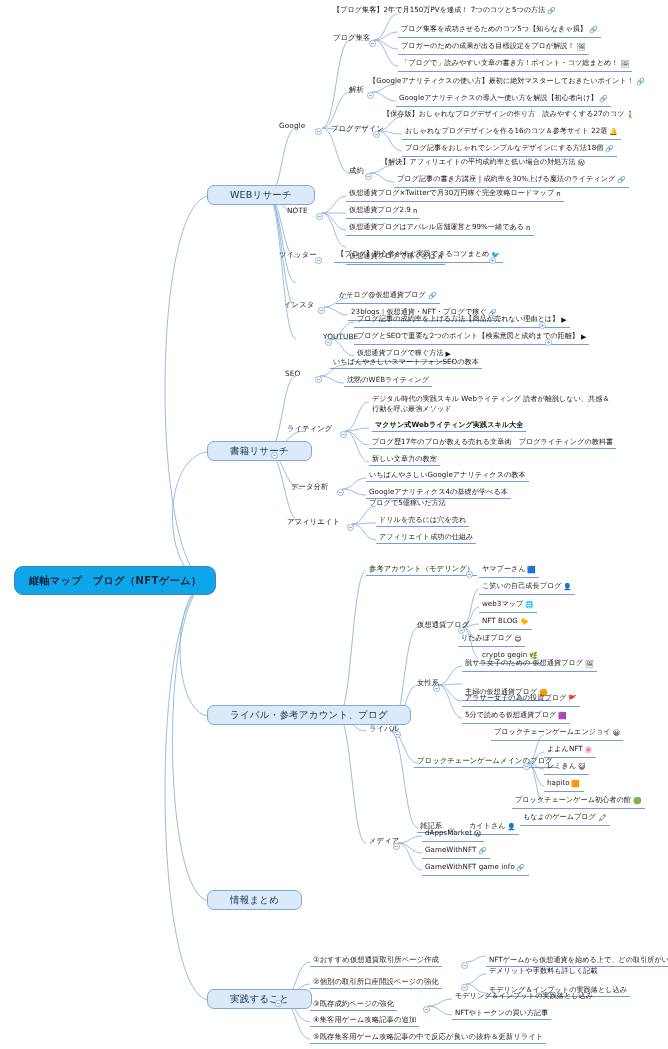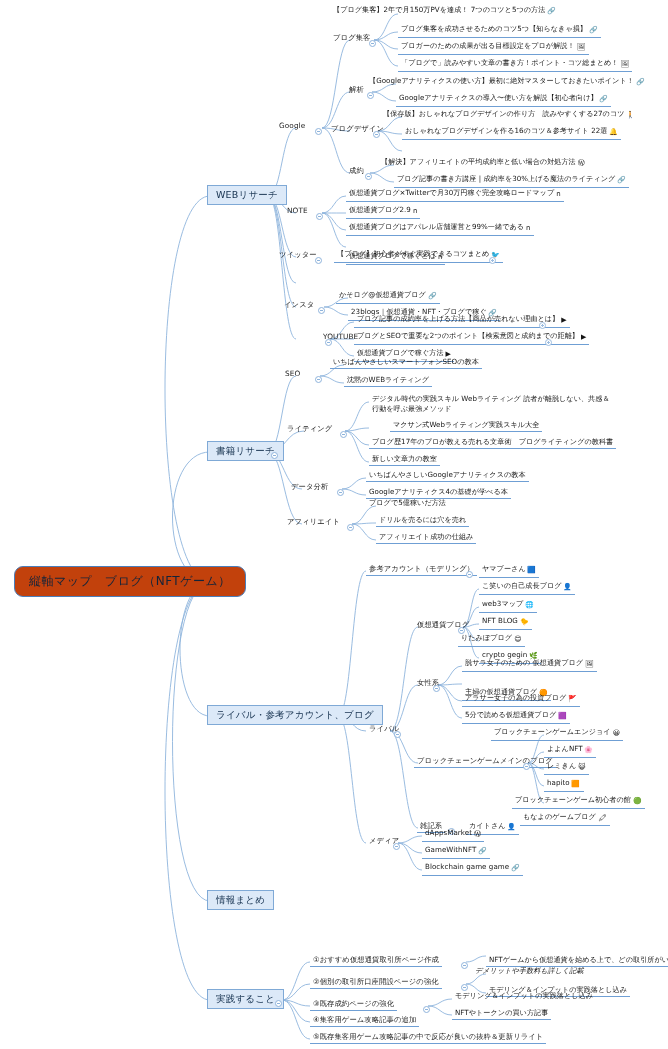--- a/index.html
+++ b/index.html
@@ -9,36 +9,36 @@
     width:668px;height:1049px;position:relative;overflow:hidden;
     color:#1a1a1a;
   }
   #canvas{position:relative;width:668px;height:1049px;}
   svg#links{position:absolute;left:0;top:0;width:668px;height:1049px;pointer-events:none;}
 
   
   .node{position:absolute;white-space:nowrap;line-height:1.1;}
 
   .root{
-    background:#c2410c;
+    background:#0ea5e9;
     border:1.6px solid #4a7ebb;
     border-radius:9px;
     color:#12243b;
-    font-size:12px;
-    font-weight:normal;
+    font-size:10px;
+    font-weight:bold;
     padding:8px 14px;
     letter-spacing:.5px;
   }
   .lvl1{
     background:#dce9f8;
     border:1px solid #7fa9d6;
-    border-radius:0;
+    border-radius:7px;
     color:#15314f;
     font-size:9.5px;
-    padding:4px 8px;
+    padding:4px 22px;
     letter-spacing:.2px;
   }
   .lvl2{
     font-size:7.3px;
     color:#1b1b1b;
     padding:1px 3px 2px 3px;
     letter-spacing:.1px;
   }
   .leaf{
     font-size:7.1px;
@@ -198,20 +198,21 @@
 
   <div class="node lvl2" style="left:346px;top:85px;">解析</div>
   <span class="bullet" style="left:367px;top:92px;"></span>
   <div class="node leaf ul" style="left:396px;top:93px;"><span>Googleアナリティクスの導入〜使い方を解説【初心者向け】</span><span class="ico">🔗</span></div>
   <div class="node leaf" style="left:366px;top:76px;"><span>【Googleアナリティクスの使い方】最初に絶対マスターしておきたいポイント！</span><span class="ico">🔗</span></div>
 
   <div class="node lvl2" style="left:328px;top:124px;">ブログデザイン</div>
   <span class="bullet" style="left:373px;top:131px;"></span>
   <div class="node leaf" style="left:380px;top:109px;"><span>【保存版】おしゃれなブログデザインの作り方　読みやすくする27のコツ</span><span class="ico">🚶</span></div>
   <div class="node leaf ul" style="left:402px;top:126px;"><span>おしゃれなブログデザインを作る16のコツ＆参考サイト 22選</span><span class="ico">🔔</span></div>
+  <div class="node leaf ul" style="left:402px;top:143px;"><span>ブログ記事をおしゃれでシンプルなデザインにする方法18個</span><span class="ico">🔗</span></div>
 
   <div class="node lvl2" style="left:346px;top:166px;">成約</div>
   <span class="bullet" style="left:365px;top:173px;"></span>
   <div class="node leaf" style="left:378px;top:157px;"><span>【解決】アフィリエイトの平均成約率と低い場合の対処方法</span><span class="ico">Ⓦ</span></div>
   <div class="node leaf ul" style="left:394px;top:174px;"><span>ブログ記事の書き方講座 | 成約率を30%上げる魔法のライティング</span><span class="ico">🔗</span></div>
 
   <div class="node lvl2" style="left:284px;top:206px;">NOTE</div>
   <span class="bullet" style="left:316px;top:213px;"></span>
   <div class="node leaf ul" style="left:346px;top:188px;"><span>仮想通貨ブログ×Twitterで月30万円稼ぐ完全攻略ロードマップ</span><span class="ico">n</span></div>
   <div class="node leaf ul" style="left:346px;top:205px;text-align:right;"><span>仮想通貨ブログ2.9</span><span class="ico">n</span></div>
@@ -240,21 +241,21 @@
   <span class="bullet" style="left:271px;top:452px;"></span>
 
   <div class="node lvl2" style="left:282px;top:369px;">SEO</div>
   <span class="bullet" style="left:315px;top:376px;"></span>
   <div class="node leaf ul" style="left:330px;top:357px;">いちばんやさしいスマートフォンSEOの教本</div>
   <div class="node leaf ul" style="left:344px;top:375px;">沈黙のWEBライティング</div>
 
   <div class="node lvl2" style="left:284px;top:424px;">ライティング</div>
   <span class="bullet" style="left:340px;top:431px;"></span>
   <div class="node leaf wrap" style="left:369px;top:393px;width:240px;">デジタル時代の実践スキル Webライティング 読者が離脱しない、共感＆行動を呼ぶ最強メソッド</div>
-  <div class="node leaf ul" style="left:390px;top:420px;">マクサン式Webライティング実践スキル大全</div>
+  <div class="node leaf ul" style="left:372px;top:420px;font-weight:bold;">マクサン式Webライティング実践スキル大全</div>
   <div class="node leaf ul" style="left:369px;top:437px;">ブログ歴17年のプロが教える売れる文章術　ブログライティングの教科書</div>
   <div class="node leaf ul" style="left:369px;top:454px;">新しい文章力の教室</div>
 
   <div class="node lvl2" style="left:288px;top:482px;">データ分析</div>
   <span class="bullet" style="left:337px;top:489px;"></span>
   <div class="node leaf ul" style="left:366px;top:470px;">いちばんやさしいGoogleアナリティクスの教本</div>
   <div class="node leaf ul" style="left:366px;top:487px;">Googleアナリティクス4の基礎が学べる本</div>
 
   <div class="node lvl2" style="left:284px;top:517px;">アフィリエイト</div>
   <span class="bullet" style="left:347px;top:524px;"></span>
@@ -296,34 +297,34 @@
   <div class="node leaf ul" style="left:520px;top:812px;"><span>もなよのゲームブログ</span><span class="ico">🖍</span></div>
 
   <div class="node lvl2 ul" style="left:417px;top:821px;">雑記系</div>
   <span class="bullet" style="left:448px;top:828px;"></span>
   <div class="node leaf ul" style="left:466px;top:821px;"><span>カイトさん</span><span class="ico">👤</span></div>
 
   <div class="node lvl2" style="left:366px;top:836px;">メディア</div>
   <span class="bullet" style="left:393px;top:843px;"></span>
   <div class="node leaf ul" style="left:422px;top:828px;"><span>dAppsMarket</span><span class="ico">Ⓦ</span></div>
   <div class="node leaf ul" style="left:422px;top:845px;"><span>GameWithNFT</span><span class="ico">🔗</span></div>
-  <div class="node leaf ul" style="left:422px;top:862px;"><span>Blockchain game game</span><span class="ico">🔗</span></div>
+  <div class="node leaf ul" style="left:422px;top:862px;"><span>GameWithNFT game info</span><span class="ico">🔗</span></div>
 
   <div class="node lvl1" style="left:207px;top:890px;">情報まとめ</div>
 
   <div class="node lvl1" style="left:207px;top:989px;">実践すること</div>
   <span class="bullet" style="left:275px;top:1000px;"></span>
 
   <div class="node lvl2 ul" style="left:310px;top:955px;">①おすすめ仮想通貨取引所ページ作成</div>
   <span class="bullet" style="left:461px;top:962px;"></span>
   <div class="node leaf ul" style="left:486px;top:955px;">NFTゲームから仮想通貨を始める上で、どの取引所がいいのか分かりやすく解説する</div>
 
   <div class="node lvl2 ul" style="left:310px;top:977px;">②個別の取引所口座開設ページの強化</div>
   <span class="bullet" style="left:461px;top:984px;"></span>
-  <div class="node leaf" style="left:472px;top:966px;font-style:italic;">デメリットや手数料も詳しく記載</div>
+  <div class="node leaf" style="left:486px;top:966px;">デメリットや手数料も詳しく記載</div>
   <div class="node leaf ul" style="left:486px;top:985px;">モデリング＆インプットの実践落とし込み</div>
 
   <div class="node lvl2 ul" style="left:310px;top:999px;">③既存成約ページの強化</div>
   <span class="bullet" style="left:423px;top:1006px;"></span>
   <div class="node leaf" style="left:452px;top:991px;">モデリング＆インプットの実践落とし込み</div>
   <div class="node leaf ul" style="left:452px;top:1008px;">NFTやトークンの買い方記事</div>
 
   <div class="node lvl2 ul" style="left:310px;top:1015px;">④集客用ゲーム攻略記事の追加</div>
   <div class="node lvl2 ul" style="left:310px;top:1032px;">⑤既存集客用ゲーム攻略記事の中で反応が良いの抜粋＆更新リライト</div>
 

